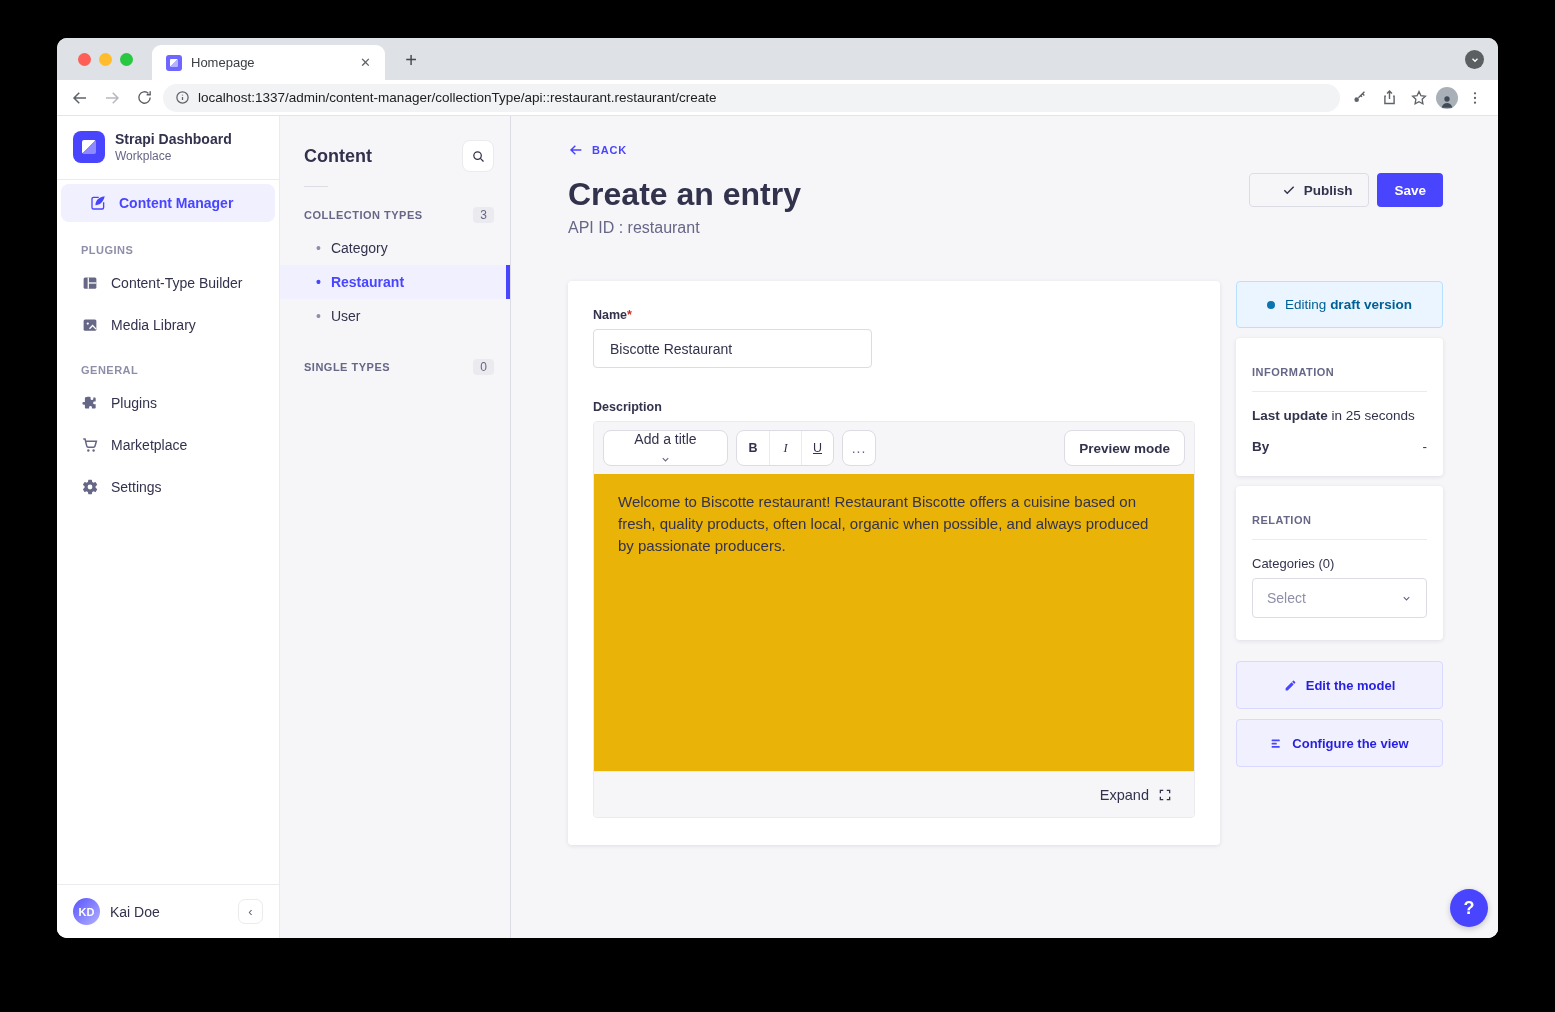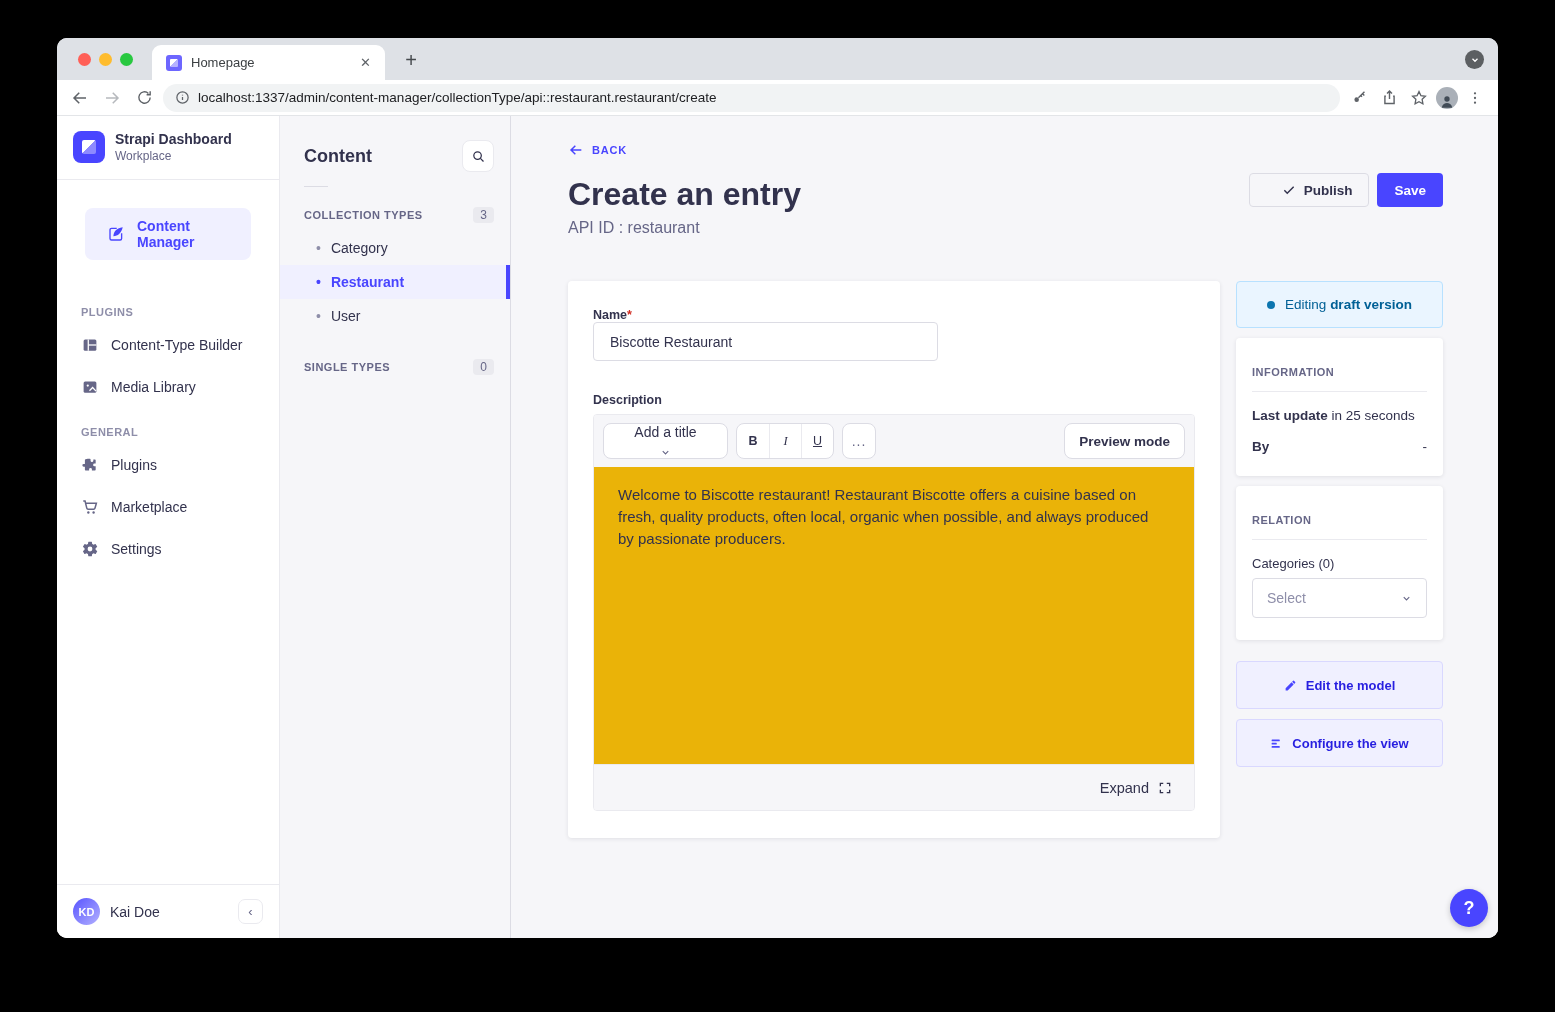--- a/index.html
+++ b/index.html
@@ -32,21 +32,21 @@
   .app { flex:1; display:flex; min-height:0; background:#f6f6f9; }
 
   
   .sidebar { width:223px; background:#fff; border-right:1px solid #eaeaef; display:flex; flex-direction:column; flex:none; }
   .brand { display:flex; align-items:center; gap:10px; padding:15px 16px 16px; }
   .brand-logo { width:32px; height:32px; border-radius:8px; background:#4945ff; position:relative; flex:none; }
   .brand-logo::after { content:""; position:absolute; left:9px; top:9px; width:14px; height:14px; background:linear-gradient(135deg,#fff 0 50%, #8d8aff 50% 100%); border-radius:2px; }
   .brand-name { font-size:14px; font-weight:bold; color:#32324d; line-height:1.25; }
   .brand-sub { font-size:12px; color:#666687; }
   .sb-divider { border-top:1px solid #eaeaef; }
-  .cm-item { margin:28px; padding:10px 22px; background:#f0f0ff; border-radius:8px; display:flex; align-items:center; gap:12px; color:#4945ff; font-size:14px; font-weight:bold; }
+  .cm-item { margin:4px; padding:10px 28px; background:#f0f0ff; border-radius:8px; display:flex; align-items:center; gap:12px; color:#4945ff; font-size:14px; font-weight:bold; }
   .sb-section { padding:18px 24px 6px; font-size:11px; font-weight:bold; letter-spacing:.5px; color:#8e8ea9; }
   .sb-item { display:flex; align-items:center; gap:12px; padding:12px 24px; font-size:14px; color:#32324d; }
   .sb-item svg, .cm-item svg { flex:none; color:#666687; }
   .cm-item svg { color:#4945ff; }
   .sb-footer { margin-top:auto; border-top:1px solid #eaeaef; padding:13px 16px; display:flex; align-items:center; gap:10px; }
   .kd-avatar { width:27px; height:27px; border-radius:50%; background:linear-gradient(135deg,#5753ff,#b3b1ff); color:#fff; font-size:11px; font-weight:bold; display:flex; align-items:center; justify-content:center; flex:none; }
   .kd-name { font-size:14px; color:#32324d; flex:1; }
   .collapse-btn { width:25px; height:25px; border:1px solid #eaeaef; border-radius:7px; background:#fff; color:#666687; font-size:13px; display:flex; align-items:center; justify-content:center; }
 
   
@@ -73,21 +73,21 @@
   .btn { display:inline-flex; align-items:center; gap:8px; height:34px; padding:0 16px; border-radius:4px; font-size:13.5px; font-weight:bold; border:1px solid transparent; }
   .btn-tertiary { background:#f6f6f9; border-color:#dcdce4; color:#32324d;padding-left:32px; }
   .btn-primary { background:#4945ff; color:#fff; }
 
   .content-row { display:flex; gap:16px; padding:44px 55px 0 57px; align-items:flex-start; }
 
   
   .card { width:652px; background:#fff; border-radius:4px; box-shadow:0 1px 4px rgba(33,33,52,.1); padding:27px 25px 27px; flex:none; }
   .field-label { font-size:12.5px; font-weight:bold; color:#32324d; }
   .req { color:#d02b20; }
-  .text-input { width:345px; height:39px; border:1px solid #dcdce4; border-radius:4px; padding:0 16px; font-size:14px; color:#32324d; background:#fff; font-family:"Liberation Sans", sans-serif; }
+  .text-input { margin-top:7px; width:279px; height:39px; border:1px solid #dcdce4; border-radius:4px; padding:0 16px; font-size:14px; color:#32324d; background:#fff; font-family:"Liberation Sans", sans-serif; }
   .desc-label { margin-top:32px; }
   .editor { margin-top:7px; border:1px solid #eaeaef; border-radius:4px; overflow:hidden; }
   .ed-toolbar { background:#f6f6f9; padding:8px 9px; display:flex; align-items:center; gap:8px; }
   .ed-btn { background:#fff; border:1px solid #dcdce4; border-radius:8px; height:36px; display:flex; align-items:center; justify-content:center; color:#32324d; font-size:14px; }
   .title-dd { width:125px; padding:0 12px; justify-content:space-between;flex-direction:column; }
   .biu { display:flex; background:#fff; border:1px solid #dcdce4; border-radius:8px; height:36px; overflow:hidden; }
   .biu > div { width:32px; display:flex; align-items:center; justify-content:center; font-size:12.5px; color:#32324d; }
   .biu > div + div { border-left:1px solid #eaeaef; }
   .biu .b { font-weight:bold; }
   .biu .i { font-style:italic; font-family:"Liberation Serif", serif; }

